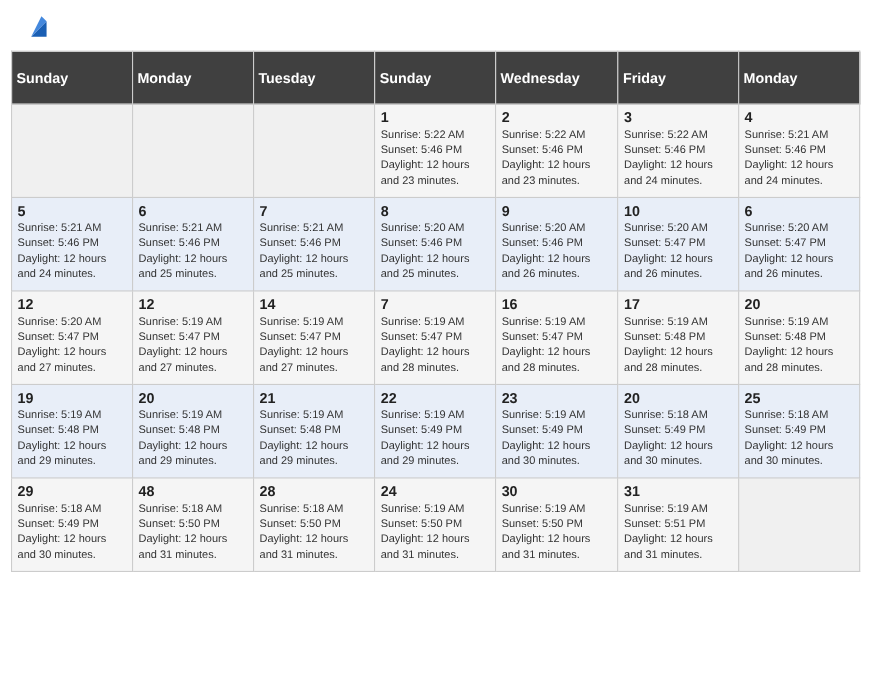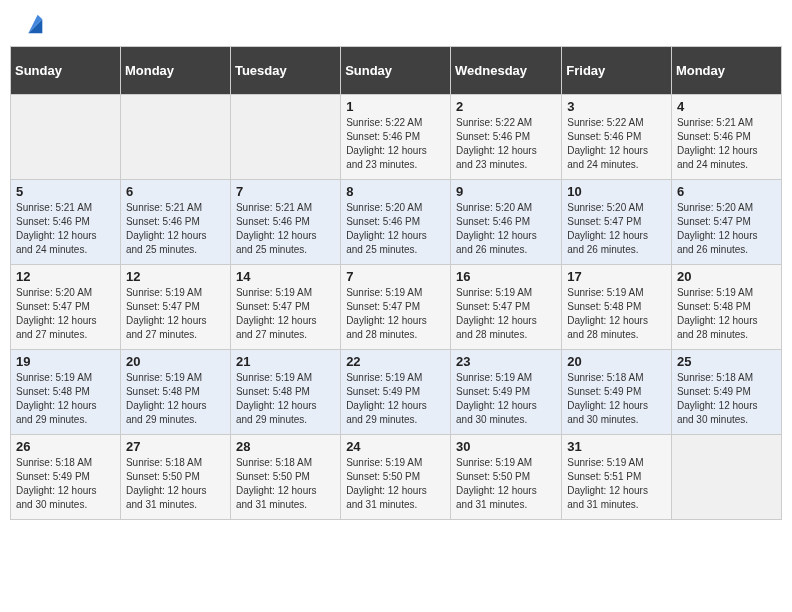--- a/index.html
+++ b/index.html
@@ -302,28 +302,28 @@
         <td>
           <span class="day-number">25</span>
           <div class="day-info" style="white-space: pre-line;">Sunrise: 5:18 AM
 Sunset: 5:49 PM
 Daylight: 12 hours
 and 30 minutes.</div>
         </td>
       </tr>
       <tr>
         <td>
-          <span class="day-number">26</span>
+          <span class="day-number">29</span>
           <div class="day-info" style="white-space: pre-line;">Sunrise: 5:18 AM
 Sunset: 5:49 PM
 Daylight: 12 hours
 and 30 minutes.</div>
         </td>
         <td>
-          <span class="day-number">27</span>
+          <span class="day-number">48</span>
           <div class="day-info" style="white-space: pre-line;">Sunrise: 5:18 AM
 Sunset: 5:50 PM
 Daylight: 12 hours
 and 31 minutes.</div>
         </td>
         <td>
           <span class="day-number">28</span>
           <div class="day-info" style="white-space: pre-line;">Sunrise: 5:18 AM
 Sunset: 5:50 PM
 Daylight: 12 hours

